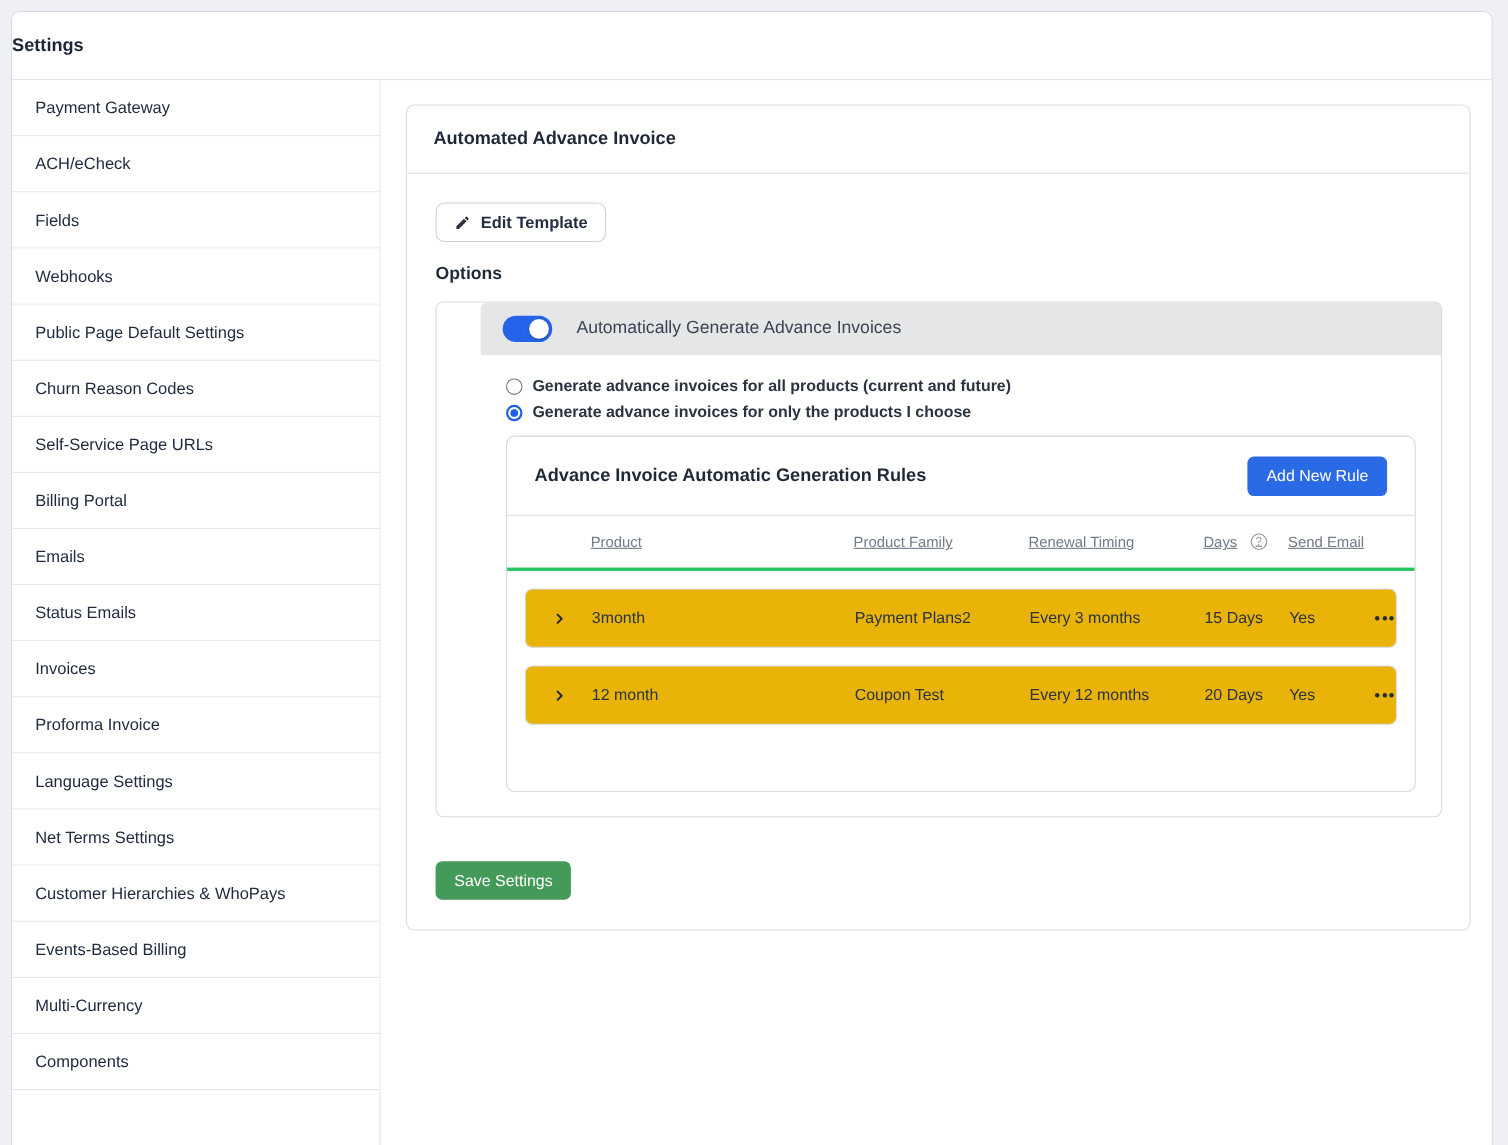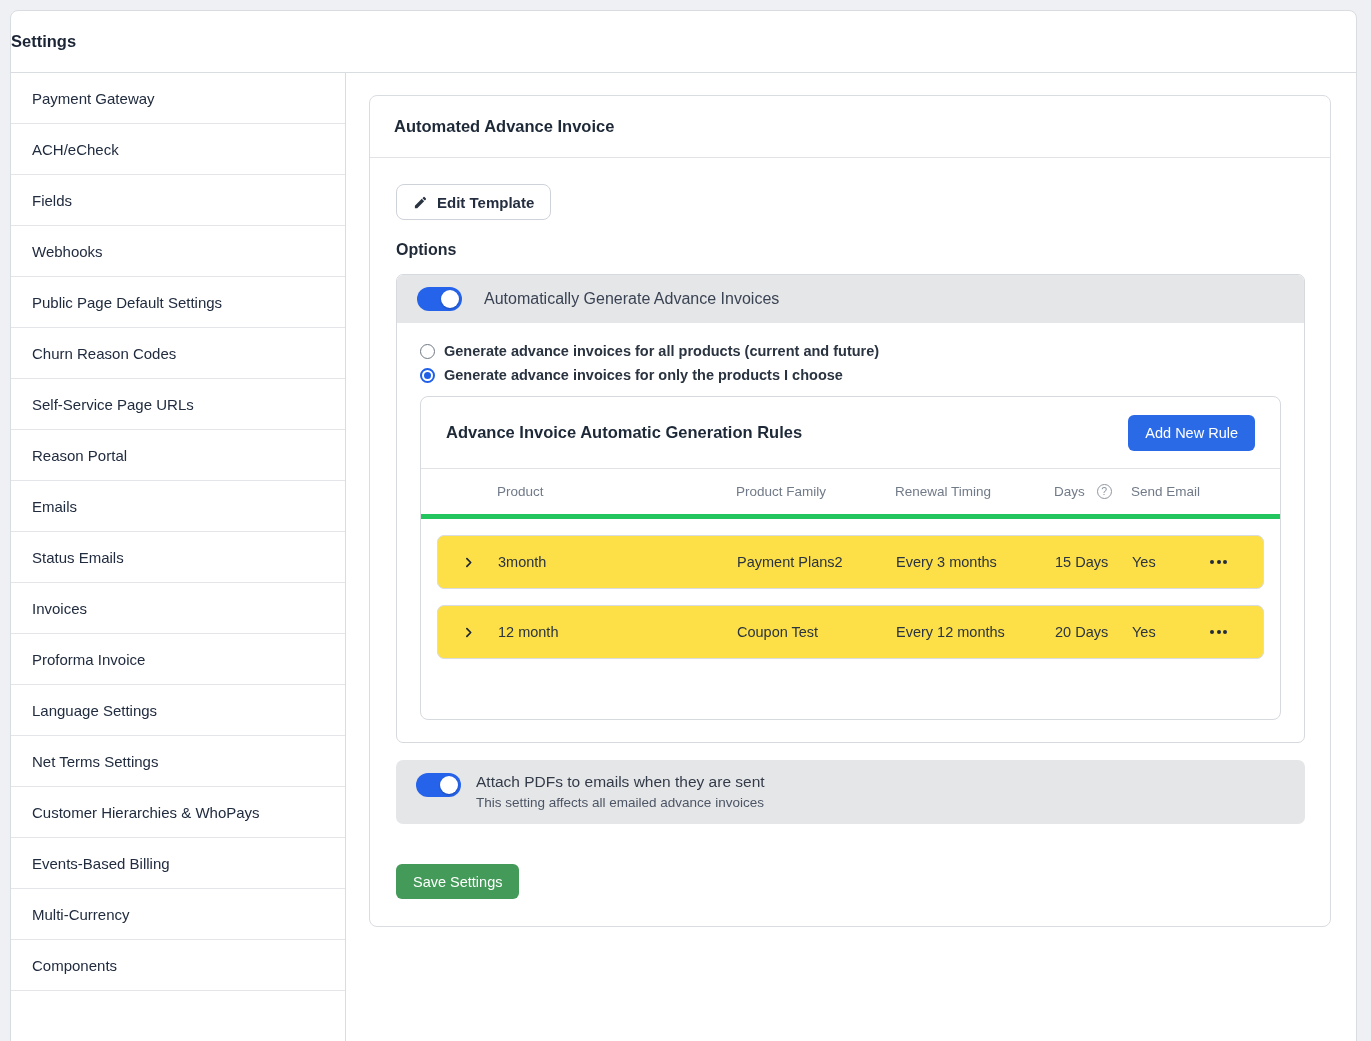--- a/index.html
+++ b/index.html
@@ -68,21 +68,21 @@
   }
   .toggle.on { background: #2563eb; }
   .toggle-knob {
     position: absolute; top: 3px; left: 3px;
     width: 18px; height: 18px; border-radius: 50%; background: #fff;
     box-shadow: 0 1px 2px rgba(0,0,0,.25);
   }
   .toggle.on .toggle-knob { left: auto; right: 3px; }
 
   
-  .gen-panel { margin-top: 15px; border: 1px solid #d6d9de; border-radius: 7px; }
+  .gen-panel { margin-top: 15px; border: 1px solid #d6d9de; border-radius: 7px; padding-left: 40px; }
   .gen-panel-header {
     background: #e5e6e8; border-radius: 6px 6px 0 0;
     height: 48px; display: flex; align-items: center;
     padding-left: 20px; gap: 22px;
   }
   .gen-panel-header-label { font-size: 16px; color: #3a4353; }
   .gen-panel-body { padding: 16px 23px 22px 23px; }
 
   
   .radio-row { display: flex; align-items: center; gap: 9px; padding: 4px 0; cursor: pointer; width: fit-content; }
@@ -104,37 +104,37 @@
   .rules-title { font-size: 16.5px; font-weight: 700; color: #1e2938; }
   .btn-add {
     height: 36px; padding: 0 17px;
     background: #2b6ae6; color: #fff;
     border: none; border-radius: 6px;
     font-size: 14.5px; font-family: inherit; cursor: pointer;
   }
   .rules-colhead {
     display: grid; grid-template-columns: 60px 239px 159px 159px 77px 1fr;
     align-items: center; height: 50px; padding: 0 16px;
-    border-bottom: 5px solid #22c55e;
-    color: #717a88; font-size: 13.5px;
+    border-bottom: 3px solid #22c55e;
+    color: #717a88; font-size: 13.5px; text-decoration: underline;
   }
   .col-days { display: flex; align-items: center; gap: 12px; }
   .help-icon {
     width: 15px; height: 15px; border-radius: 50%;
     border: 1px solid #8f96a1; color: #8f96a1;
     font-size: 10.5px; line-height: 1;
     display: flex; align-items: center; justify-content: center;
     cursor: pointer;
   }
   .rules-rows { padding: 16px 16px 60px; display: flex; flex-direction: column; gap: 16px; }
   .rule-row {
     border: 1px solid #d9dce1; border-radius: 7px; height: 54px;
     display: grid; grid-template-columns: 60px 239px 159px 159px 77px 76px 1fr;
     align-items: center;
-    font-size: 14.5px; color: #2a3340; background: #fde047;
+    font-size: 14.5px; color: #2a3340; background: #eab308;
   }
   .row-expand { display: flex; justify-content: center; align-items: center; cursor: pointer; }
   .row-dots { display: flex; gap: 2.5px; cursor: pointer; width: fit-content; padding: 6px 2px; }
   .dot { width: 4px; height: 4px; background: #232c3a; border-radius: 50%; }
 
   
   .attach-bar {
     margin-top: 17px; background: #e5e6e8; border-radius: 7px;
     padding: 13px 20px 14px; display: flex; gap: 15px; align-items: flex-start;
   }
@@ -161,21 +161,21 @@
   <div class="app-body">
 
     <div class="sidebar">
       <div class="sidebar-item">Payment Gateway</div>
       <div class="sidebar-item">ACH/eCheck</div>
       <div class="sidebar-item">Fields</div>
       <div class="sidebar-item">Webhooks</div>
       <div class="sidebar-item">Public Page Default Settings</div>
       <div class="sidebar-item">Churn Reason Codes</div>
       <div class="sidebar-item">Self-Service Page URLs</div>
-      <div class="sidebar-item">Reason Portal</div>
+      <div class="sidebar-item">Billing Portal</div>
       <div class="sidebar-item">Emails</div>
       <div class="sidebar-item">Status Emails</div>
       <div class="sidebar-item">Invoices</div>
       <div class="sidebar-item">Proforma Invoice</div>
       <div class="sidebar-item">Language Settings</div>
       <div class="sidebar-item">Net Terms Settings</div>
       <div class="sidebar-item">Customer Hierarchies &amp; WhoPays</div>
       <div class="sidebar-item">Events-Based Billing</div>
       <div class="sidebar-item">Multi-Currency</div>
       <div class="sidebar-item">Components</div>
@@ -272,29 +272,20 @@
                         <span class="dot"></span>
                         <span class="dot"></span>
                       </div>
                   </div>
                 </div>
               </div>
 
             </div>
           </div>
 
-          <div class="attach-bar">
-            <span class="toggle on">
-                <span class="toggle-knob"></span>
-              </span>
-            <div>
-              <div class="attach-text-title">Attach PDFs to emails when they are sent</div>
-              <div class="attach-text-sub">This setting affects all emailed advance invoices</div>
-            </div>
-          </div>
 
           <button class="btn-save">Save Settings</button>
 
         </div>
       </div>
     </div>
 
   </div>
 </div>
 

